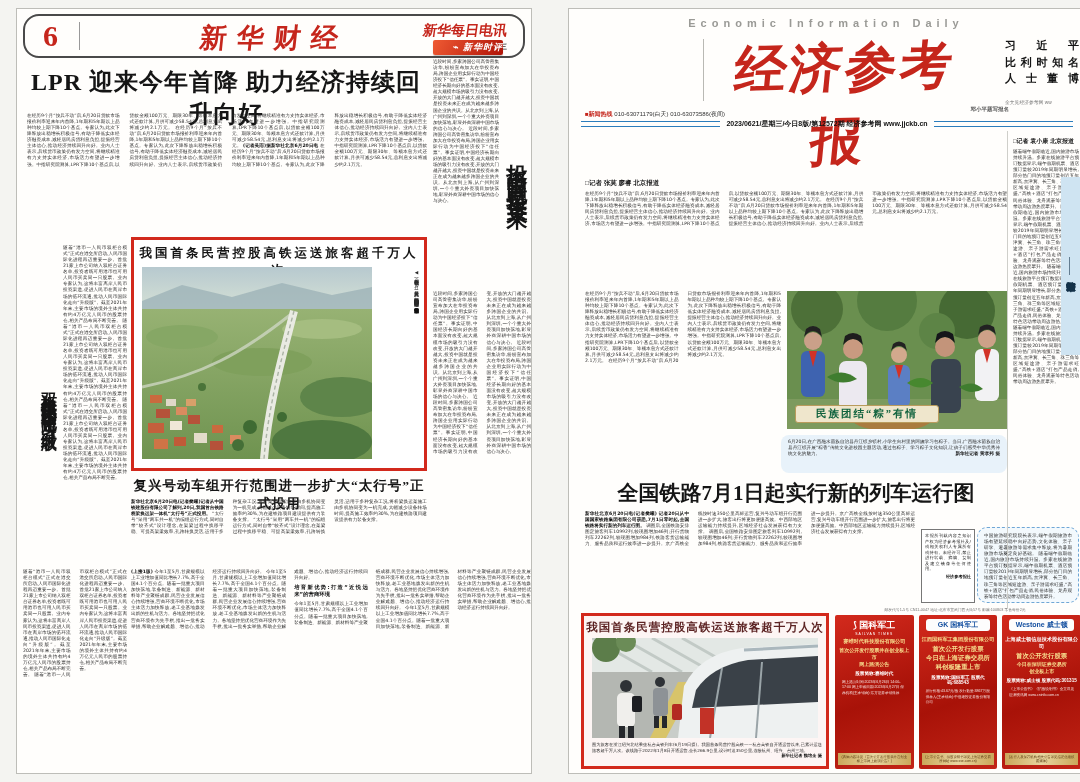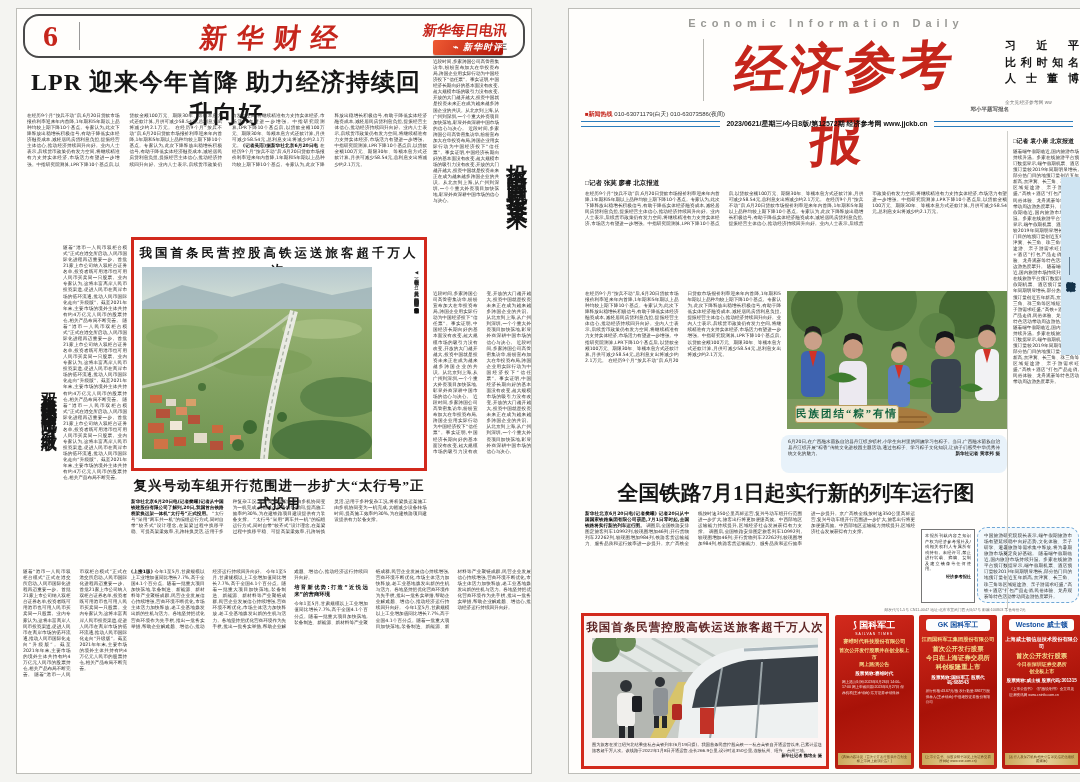--- a/index.html
+++ b/index.html
@@ -211,21 +211,21 @@
           <rect x="188" y="58" width="24" height="52" rx="6" fill="#f2f2f4"></rect>
           <polygon points="196,58 204,58 200,72" fill="#d23327"></polygon>
         </g>
 
       <path d="M40,86 q16,-10 30,2 q-16,8 -30,-2z" fill="#3f7d2f"></path>
       <path d="M120,92 q14,-10 26,0 q-12,9 -26,0z" fill="#47882f"></path>
       <path d="M172,96 q14,-8 24,2 q-12,7 -24,-2z" fill="#3f7d2f"></path>
       <ellipse cx="105" cy="128" rx="40" ry="12" fill="#a97b3f"></ellipse>
       <path d="M70,126 h70 M75,131 h62" stroke="#8a5f2c" stroke-width="1.5"></path>
     </svg>
-    <div class="abs" style="left:8px;bottom:6px;padding:1px 0;background:#efe6cc;border:1.5px solid #b99b5c;border-radius:3px;color:#11633e;font-weight:800;font-size:10.5px;letter-spacing:2px;font-family:'Liberation Serif',serif;">民族团结“粽”有情</div>
+    <div class="abs" style="left:8px;bottom:6px;padding:1px 20px;background:#efe6cc;border:1.5px solid #b99b5c;border-radius:3px;color:#11633e;font-weight:800;font-size:10.5px;letter-spacing:2px;font-family:'Liberation Serif',serif;">民族团结“粽”有情</div>
   </div>
 
   <div class="abs tiny" style="left:212px;top:426px;width:226px;height:38px;background:#e8f2fa;border-radius:8px;padding:4px 7px;">
     <span>6月20日,在广西融水苗族自治县丹江镇乡镇村,小学生向村里的阿姨学习包粽子。当日,广西融水苗族自治县丹江镇开展“粽香”传统文化进校园主题活动,通过包粽子、学习粽子文化知识,让孩子们感受中华优秀传统文化的魅力。</span>
     <b style="float:right;">新华社记者 黄孝邦 摄</b>
   </div>
 
   <div class="abs serifhead" style="left:16px;top:470px;width:422px;text-align:center;font-size:21px;font-family:Liberation Serif, serif;">全国铁路7月1日起实行新的列车运行图</div>
   <div class="abs tiny c3" style="left:16px;top:502px;width:330px;height:94px;">
     <b>新华社北京6月20日电(记者樊曦) 记者20日从中国国家铁路集团有限公司获悉,7月1日零时起,全国铁路将实行新的列车运行图。</b>

